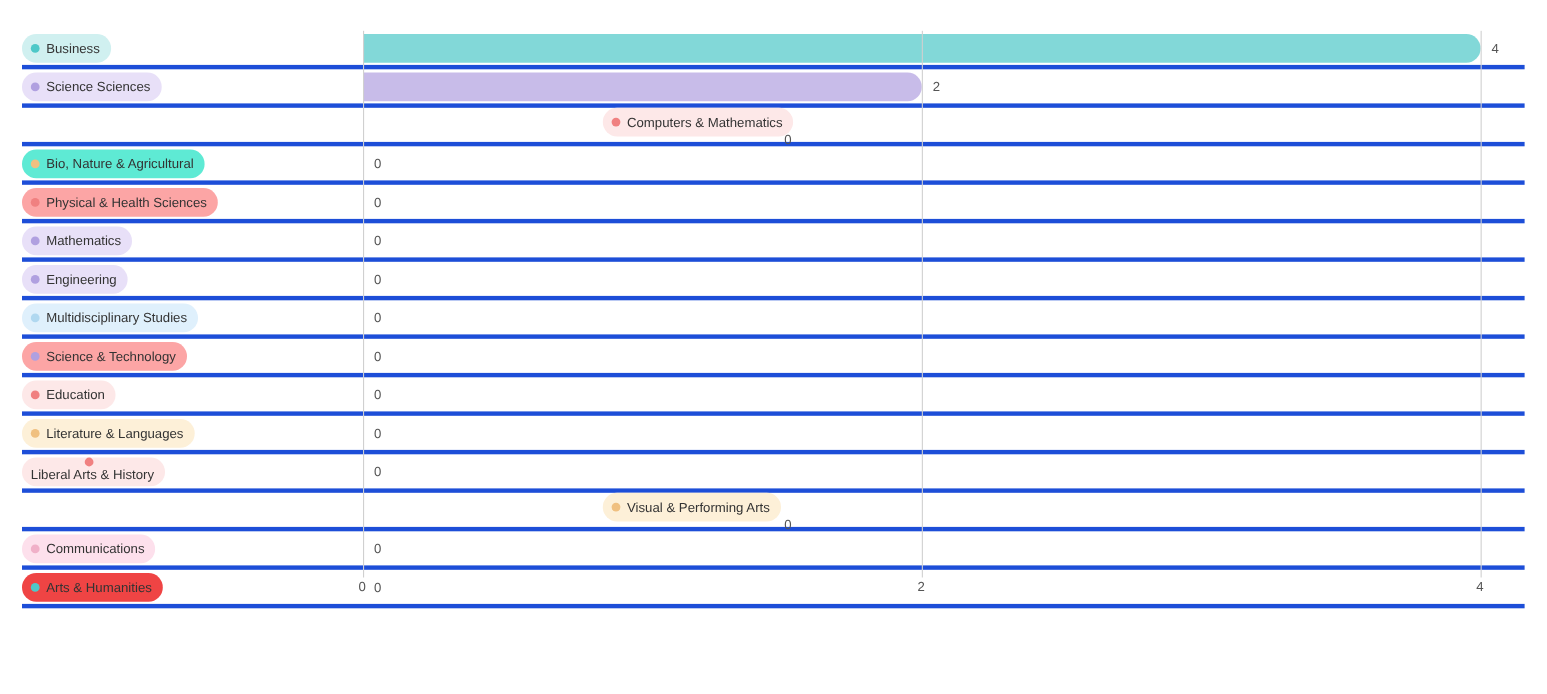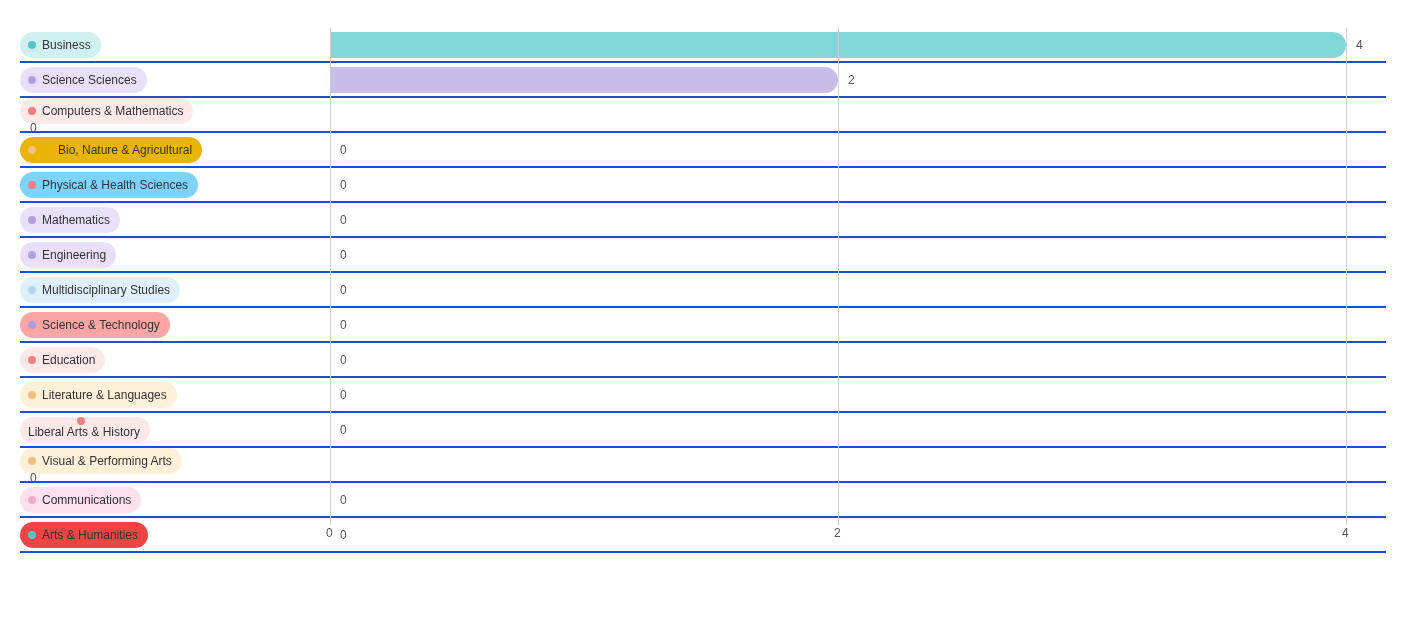--- a/index.html
+++ b/index.html
@@ -36,22 +36,23 @@
       height: calc(100% - 50px);
       margin-top: 8px;
     }
     .bars-section {
       position: relative;
       width: 100%;
       height: calc(100% - 28px);
     }
     .bar-row {
       display: flex;
+      align-items: center;
       height: 36px;
-      border-bottom: 2px solid #1d4ed8;
+      border-bottom: 4px solid #1d4ed8;
       position: relative;
     }
     .bar-pill {
       display: flex;
       align-items: center;
       height: 26px;
       border-radius: 13px;
       padding: 0 10px 0 8px;
       font-size: 12px;
       color: #333;
@@ -136,32 +137,32 @@
               <div class="dot" style="background: rgb(240, 128, 128);"></div>
               <span>Computers &amp; Mathematics</span>
             </div>
           </div>
           <div class="bar-fill-area">
             <span class="bar-value" style="left: 6px;">0</span>
           </div>
         </div>
         <div class="bar-row" style="height: 35px;">
           <div style="width: 310px; flex-shrink: 0; display: flex; align-items: center;">
-            <div class="bar-pill" style="background: #eab308; gap: 16px;">
+            <div class="bar-pill" style="background: #5eead4;">
               <div class="dot" style="background: rgb(240, 192, 128);"></div>
               <span>Bio, Nature &amp; Agricultural</span>
             </div>
           </div>
           <div class="bar-fill-area">
             <span class="bar-value" style="left: 6px;">0</span>
           </div>
         </div>
         <div class="bar-row" style="height: 35px;">
           <div style="width: 310px; flex-shrink: 0; display: flex; align-items: center;">
-            <div class="bar-pill" style="background: #7dd3fc;">
+            <div class="bar-pill" style="background: #fca5a5;">
               <div class="dot" style="background: rgb(240, 128, 128);"></div>
               <span>Physical &amp; Health Sciences</span>
             </div>
           </div>
           <div class="bar-fill-area">
             <span class="bar-value" style="left: 6px;">0</span>
           </div>
         </div>
         <div class="bar-row" style="height: 35px;">
           <div style="width: 310px; flex-shrink: 0; display: flex; align-items: center;">

